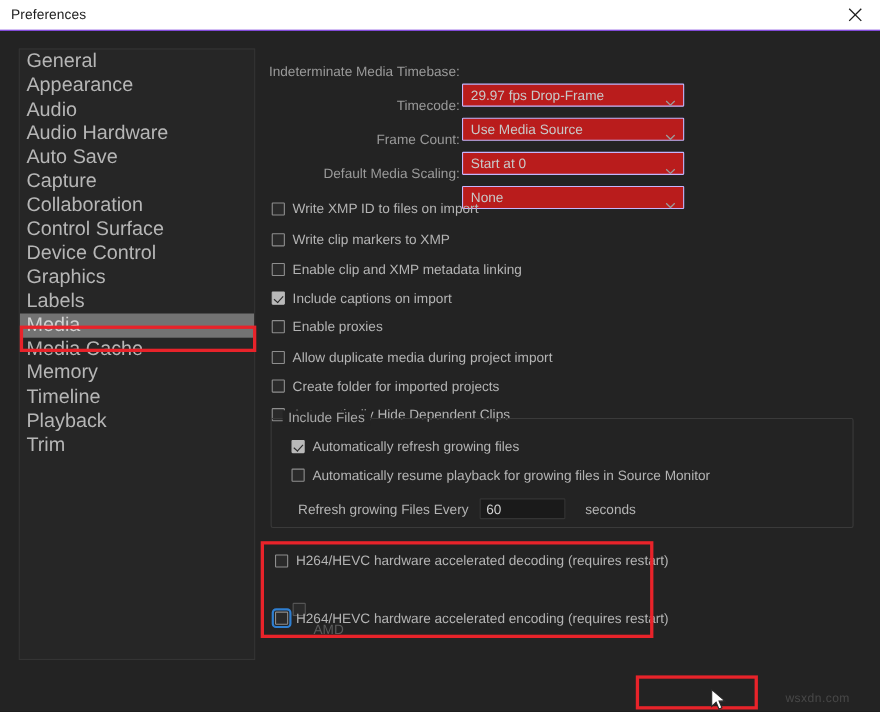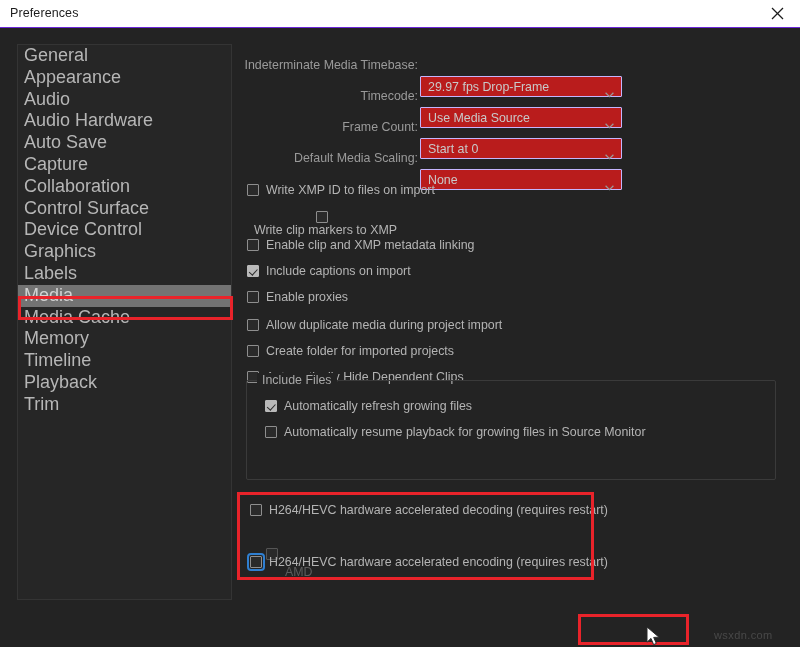--- a/index.html
+++ b/index.html
@@ -332,21 +332,21 @@
               </svg></div>
           </div>
         </div>
       </div>
 
     <div id="checks">
         <div class="cb-row" style="left: 3px; top: 139px;">
           <span class="cb"></span>
           <span class="cb-label">Write XMP ID to files on import</span>
         </div>
-        <div class="cb-row" style="left: 3px; top: 167px; flex-direction: column;">
+        <div class="cb-row" style="left: 3px; top: 167px;">
           <span class="cb"></span>
           <span class="cb-label">Write clip markers to XMP</span>
         </div>
         <div class="cb-row" style="left: 3px; top: 194px;">
           <span class="cb"></span>
           <span class="cb-label">Enable clip and XMP metadata linking</span>
         </div>
         <div class="cb-row" style="left: 3px; top: 220px;">
           <span class="cb checked"></span>
           <span class="cb-label">Include captions on import</span>
@@ -374,20 +374,25 @@
       <div id="gf-checks">
           <div class="cb-row" style="position: absolute; left: 18px; top: 18px;">
             <span class="cb checked"></span>
             <span class="cb-label">Automatically refresh growing files</span>
           </div>
           <div class="cb-row" style="position: absolute; left: 18px; top: 44px;">
             <span class="cb"></span>
             <span class="cb-label">Automatically resume playback for growing files in Source Monitor</span>
           </div>
         </div>
+      <div id="refresh-row">
+        <span id="refresh-label">Refresh growing Files Every</span>
+        <input id="refresh-input" type="text" value="60" style="">
+        <span id="refresh-unit">seconds</span>
+      </div>
     </div>
 
     <div id="hw">
         <div class="cb-row" style="left: 6px; top: 459px;">
           <span class="cb"></span>
           <span class="cb-label">H264/HEVC hardware accelerated decoding (requires restart)</span>
         </div>
         <div class="cb-row disabled" style="left: 22px; top: 485px;">
           <span class="cb disabled"></span>
           <span class="cb-label">AMD</span>

